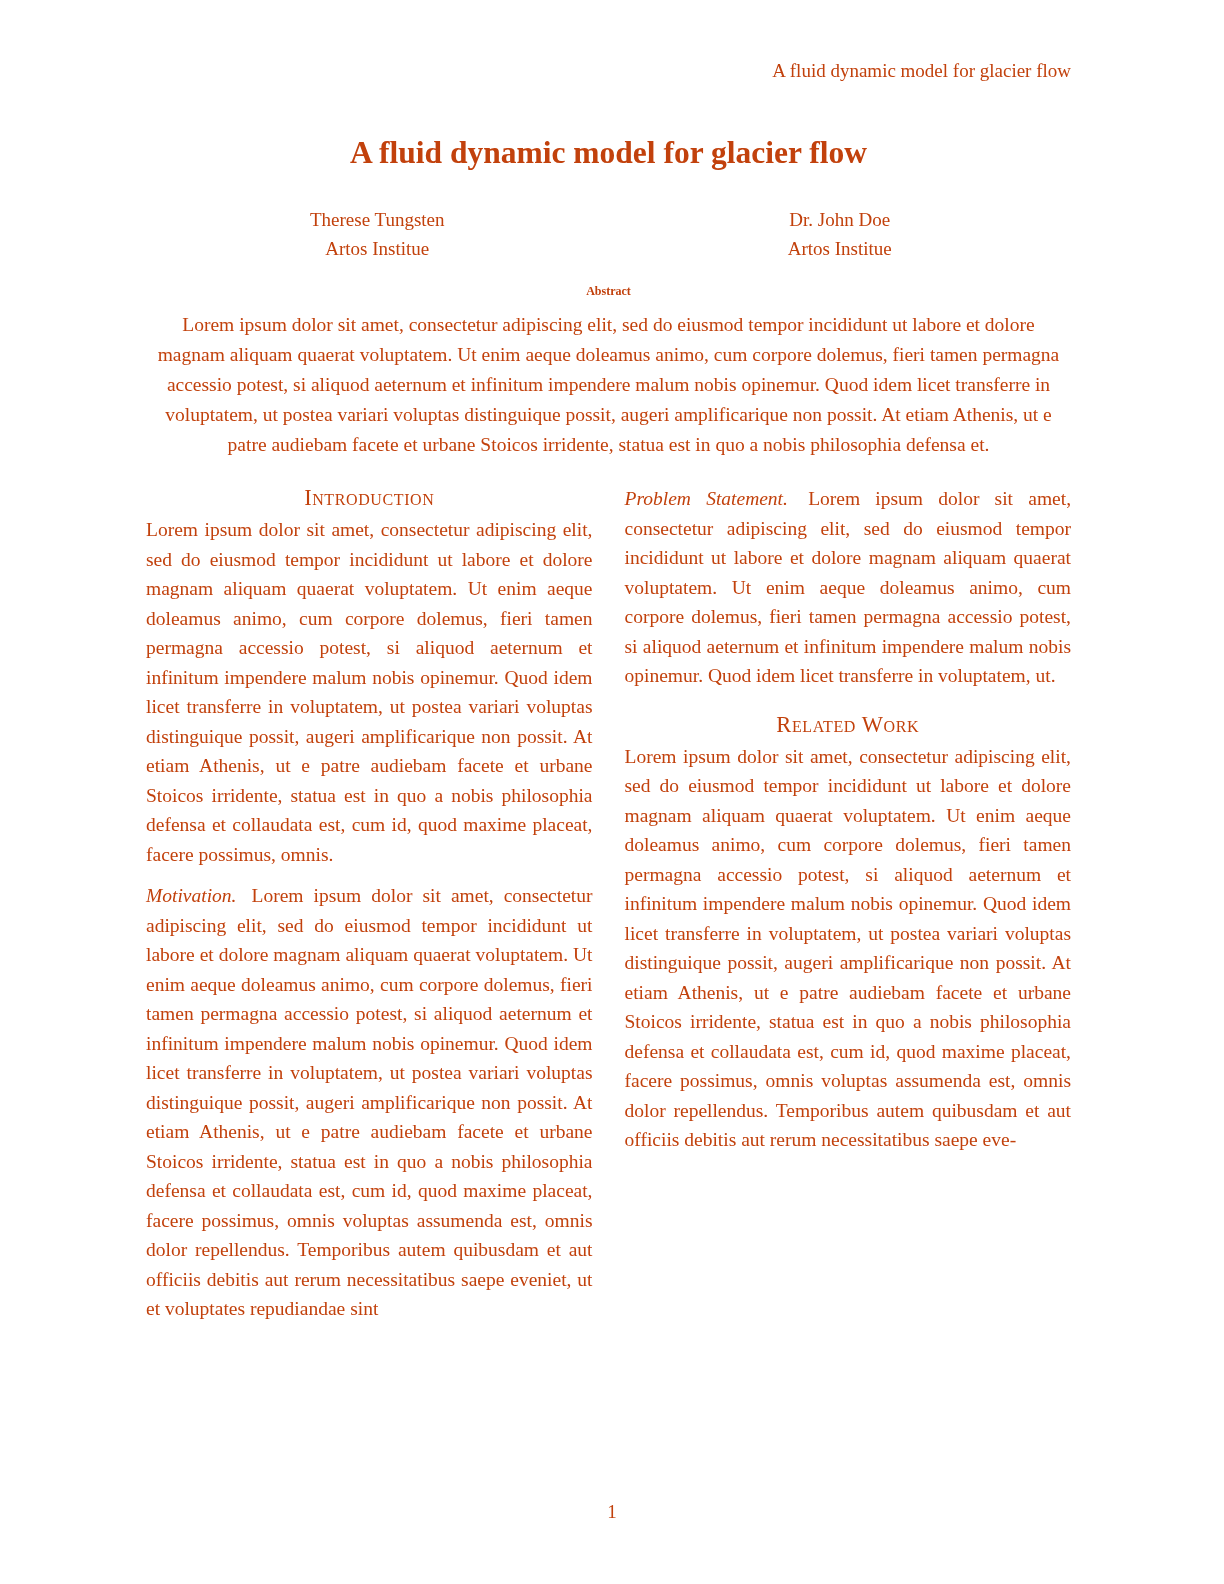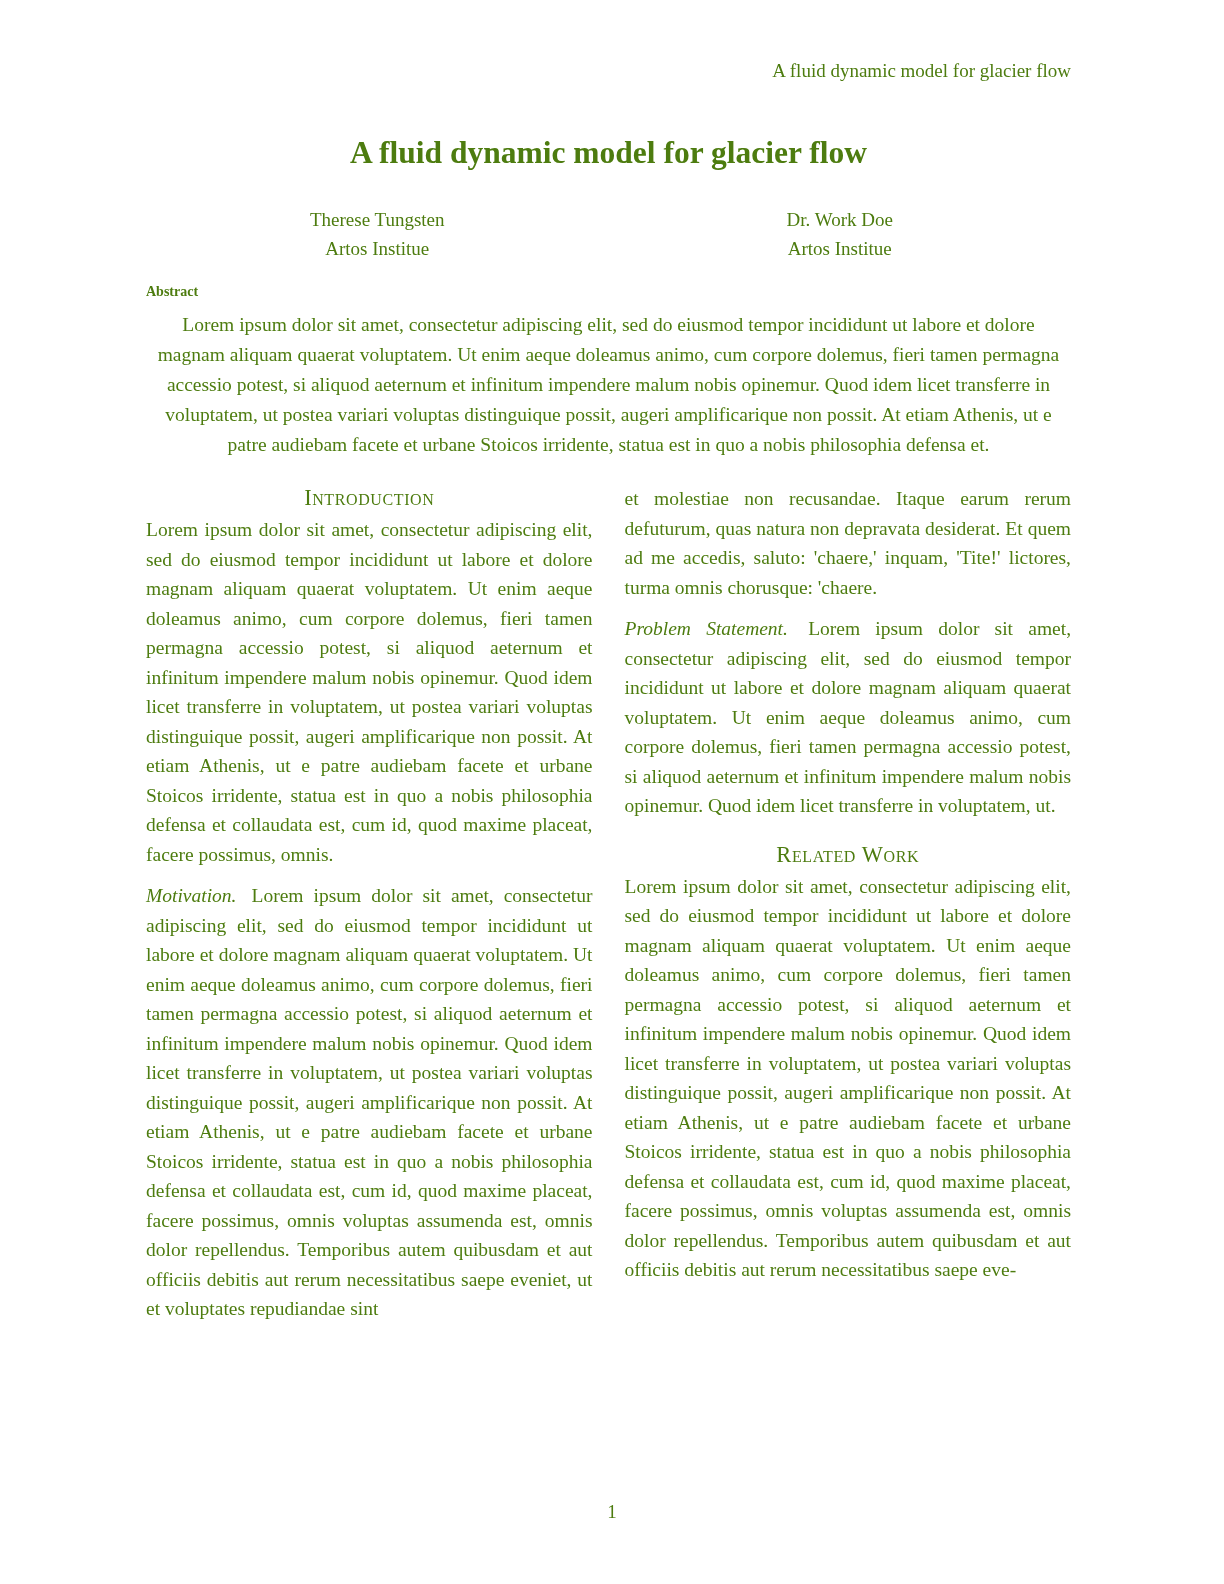--- a/index.html
+++ b/index.html
@@ -7,21 +7,21 @@
     padding: 0;
     background: #ffffff;
   }
   .page {
     position: relative;
     width: 1224px;
     height: 1584px;
     box-sizing: border-box;
     padding: 58px 153px 0 146px;
     background: #ffffff;
-    color: #4d7c0f;
+    color: #c2410c;
     font-family: "Liberation Serif", "DejaVu Serif", serif;
     overflow: hidden;
   }
   .running-header {
     text-align: right;
     font-size: 19px;
     line-height: 25px;
   }
   .title {
     margin: 50px 0 0 0;
@@ -35,22 +35,23 @@
     margin-top: 32px;
   }
   .author {
     flex: 1;
     text-align: center;
     font-size: 19px;
     line-height: 29px;
   }
   .abstract-heading {
     margin-top: 16px;
+    text-align: center;
     font-weight: bold;
-    font-size: 14px;
+    font-size: 12px;
     line-height: 25px;
   }
   .abstract-text {
     margin: 6px auto 0 auto;
     max-width: 918px;
     text-align: center;
     font-size: 19.5px;
     line-height: 30px;
   }
   .columns {
@@ -106,39 +107,38 @@
   <div class="running-header">A fluid dynamic model for glacier flow</div>
 
   <h1 class="title">A fluid dynamic model for glacier flow</h1>
 
   <div class="authors">
     <div class="author">
       <div>Therese Tungsten</div>
       <div>Artos Institue</div>
     </div>
     <div class="author">
-      <div>Dr. Work Doe</div>
+      <div>Dr. John Doe</div>
       <div>Artos Institue</div>
     </div>
   </div>
 
   <div class="abstract-heading">Abstract</div>
 
   <p class="abstract-text">Lorem ipsum dolor sit amet, consectetur adipiscing elit, sed do eiusmod tempor incididunt ut labore et dolore magnam aliquam quaerat voluptatem. Ut enim aeque doleamus animo, cum corpore dolemus, fieri tamen permagna accessio potest, si aliquod aeternum et infinitum impendere malum nobis opinemur. Quod idem licet transferre in voluptatem, ut postea variari voluptas distinguique possit, augeri amplificarique non possit. At etiam Athenis, ut e patre audiebam facete et urbane Stoicos irridente, statua est in quo a nobis philosophia defensa et.</p>
 
   <div class="columns">
 
     <div class="col">
       <div class="section-heading">Introduction</div>
       <p class="body-para">Lorem ipsum dolor sit amet, consectetur adipiscing elit, sed do eiusmod tempor incididunt ut labore et dolore magnam aliquam quaerat voluptatem. Ut enim aeque doleamus animo, cum corpore dolemus, fieri tamen permagna accessio potest, si aliquod aeternum et infinitum impendere malum nobis opinemur. Quod idem licet transferre in voluptatem, ut postea variari voluptas distinguique possit, augeri amplificarique non possit. At etiam Athenis, ut e patre audiebam facete et urbane Stoicos irridente, statua est in quo a nobis philosophia defensa et collaudata est, cum id, quod maxime placeat, facere possimus, omnis.</p>
       <p class="body-para"><i class="para-lead">Motivation.</i> <span>Lorem ipsum dolor sit amet, consectetur adipiscing elit, sed do eiusmod tempor incididunt ut labore et dolore magnam aliquam quaerat voluptatem. Ut enim aeque doleamus animo, cum corpore dolemus, fieri tamen permagna accessio potest, si aliquod aeternum et infinitum impendere malum nobis opinemur. Quod idem licet transferre in voluptatem, ut postea variari voluptas distinguique possit, augeri amplificarique non possit. At etiam Athenis, ut e patre audiebam facete et urbane Stoicos irridente, statua est in quo a nobis philosophia defensa et collaudata est, cum id, quod maxime placeat, facere possimus, omnis voluptas assumenda est, omnis dolor repellendus. Temporibus autem quibusdam et aut officiis debitis aut rerum necessitatibus saepe eveniet, ut et voluptates repudiandae sint</span></p>
     </div>
 
     <div class="col">
-      <p class="body-para">et molestiae non recusandae. Itaque earum rerum defuturum, quas natura non depravata desiderat. Et quem ad me accedis, saluto: 'chaere,' inquam, 'Tite!' lictores, turma omnis chorusque: 'chaere.</p>
       <p class="body-para"><i class="para-lead">Problem Statement.</i> <span>Lorem ipsum dolor sit amet, consectetur adipiscing elit, sed do eiusmod tempor incididunt ut labore et dolore magnam aliquam quaerat voluptatem. Ut enim aeque doleamus animo, cum corpore dolemus, fieri tamen permagna accessio potest, si aliquod aeternum et infinitum impendere malum nobis opinemur. Quod idem licet transferre in voluptatem, ut.</span></p>
       <div class="section-heading spaced">Related Work</div>
       <p class="body-para">Lorem ipsum dolor sit amet, consectetur adipiscing elit, sed do eiusmod tempor incididunt ut labore et dolore magnam aliquam quaerat voluptatem. Ut enim aeque doleamus animo, cum corpore dolemus, fieri tamen permagna accessio potest, si aliquod aeternum et infinitum impendere malum nobis opinemur. Quod idem licet transferre in voluptatem, ut postea variari voluptas distinguique possit, augeri amplificarique non possit. At etiam Athenis, ut e patre audiebam facete et urbane Stoicos irridente, statua est in quo a nobis philosophia defensa et collaudata est, cum id, quod maxime placeat, facere possimus, omnis voluptas assumenda est, omnis dolor repellendus. Temporibus autem quibusdam et aut officiis debitis aut rerum necessitatibus saepe eve-</p>
     </div>
 
   </div>
 
   <div class="page-number">1</div>
 
 </div>

